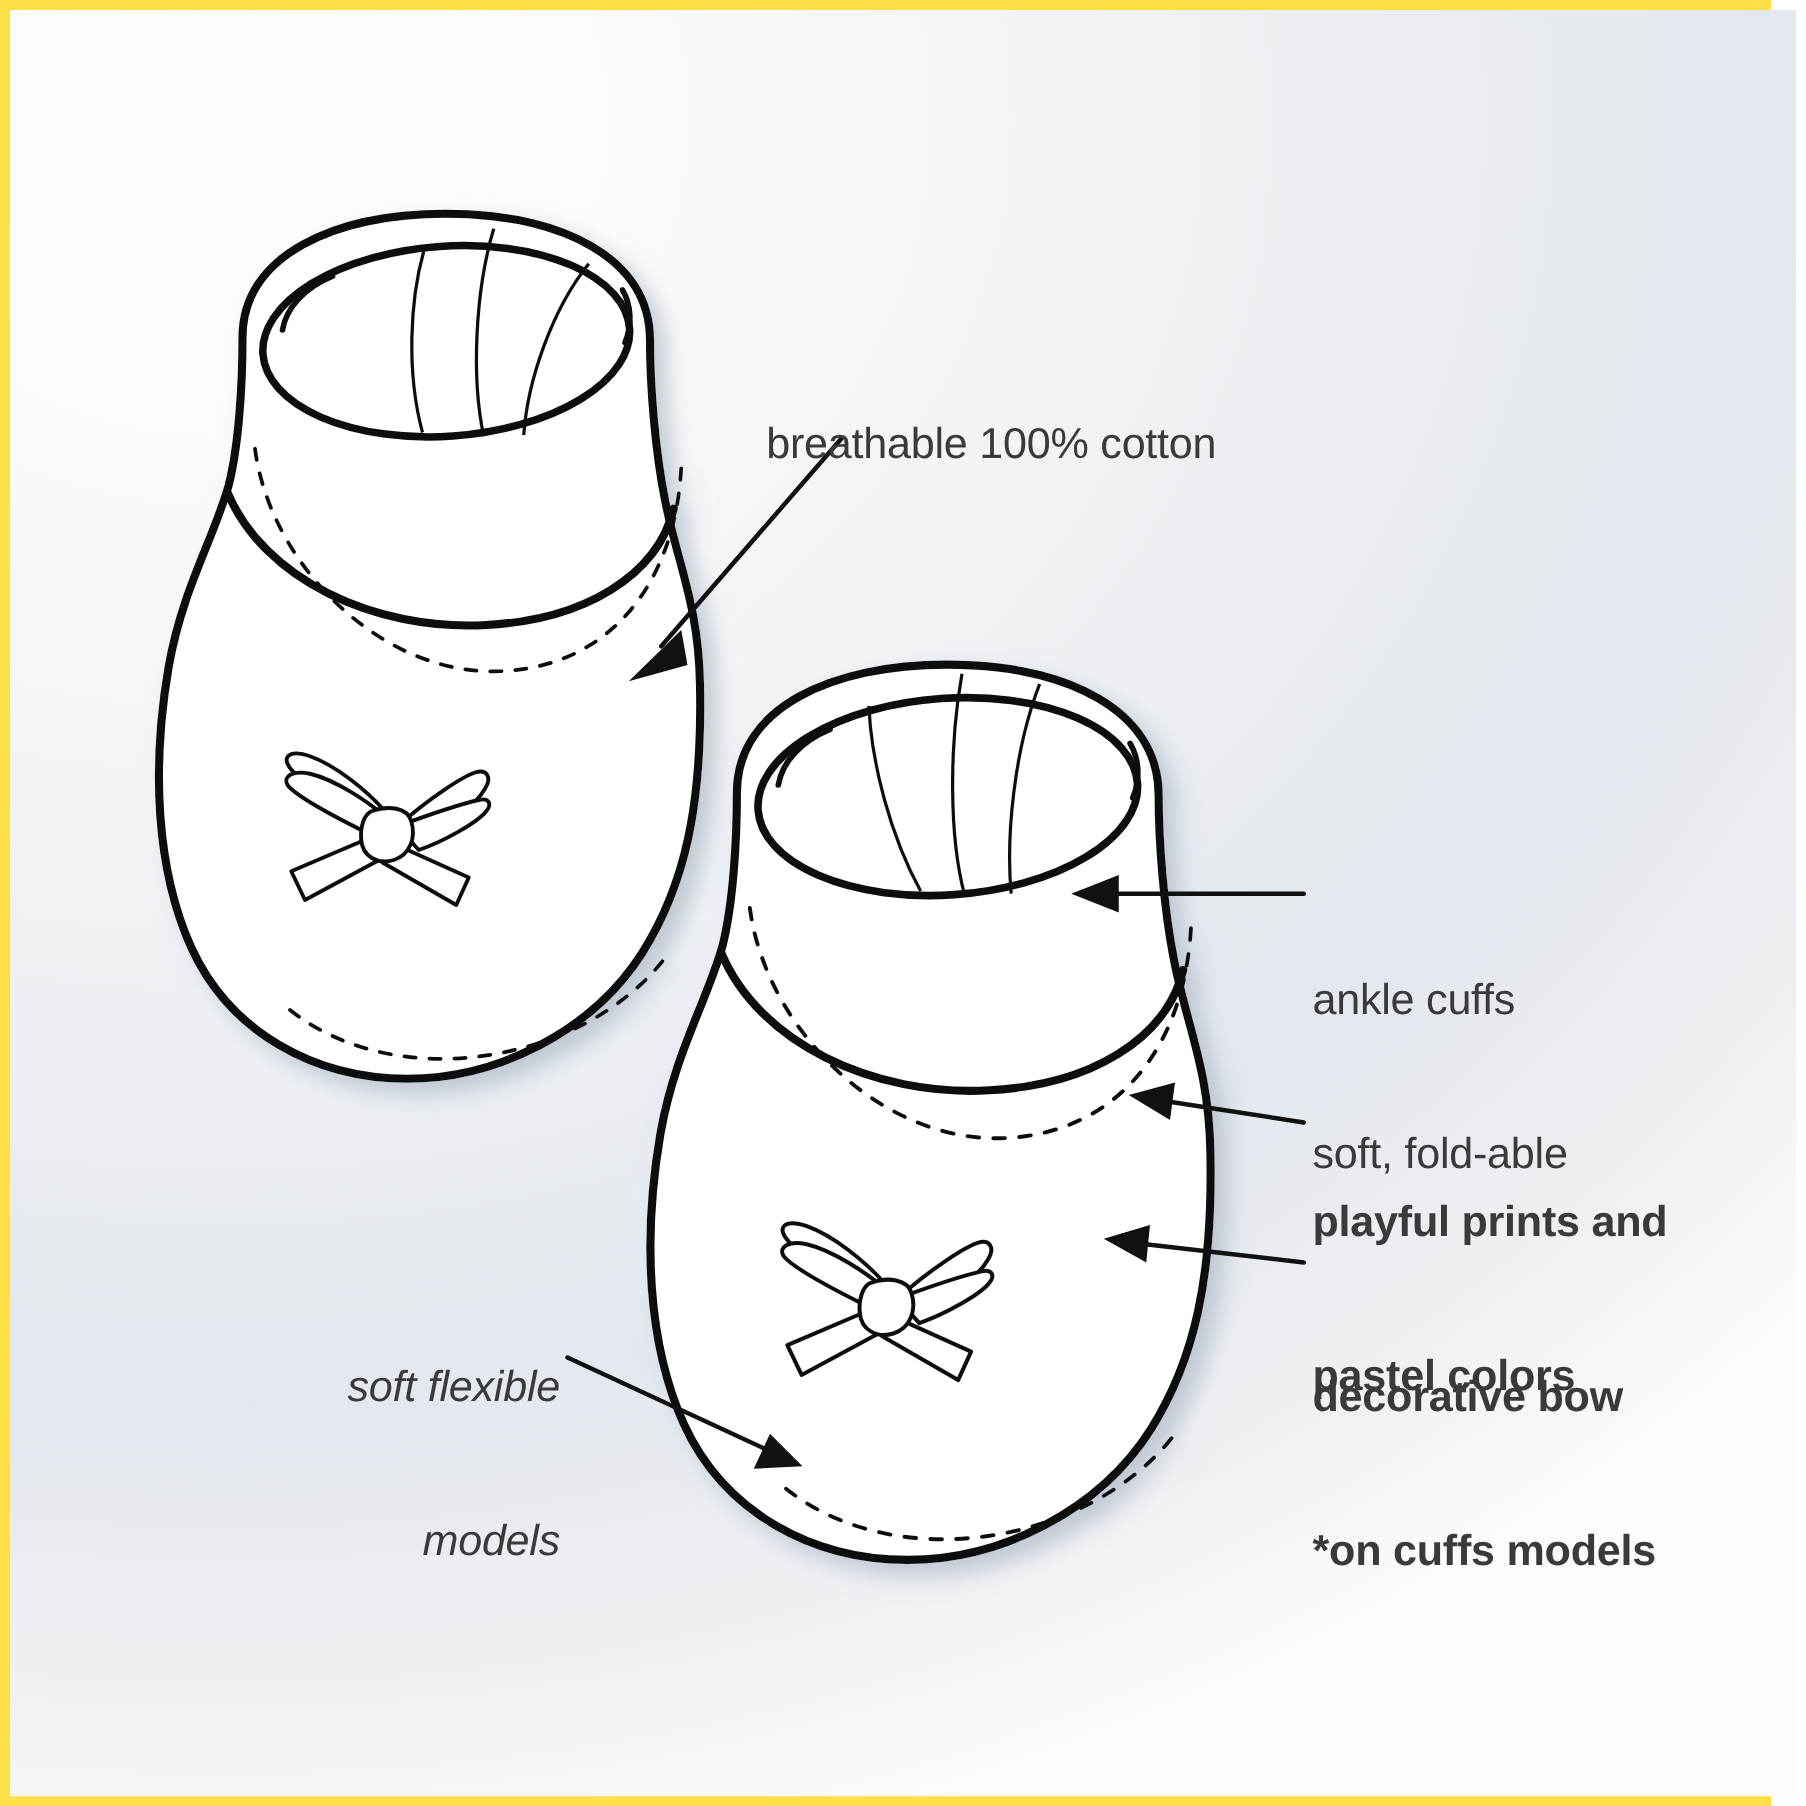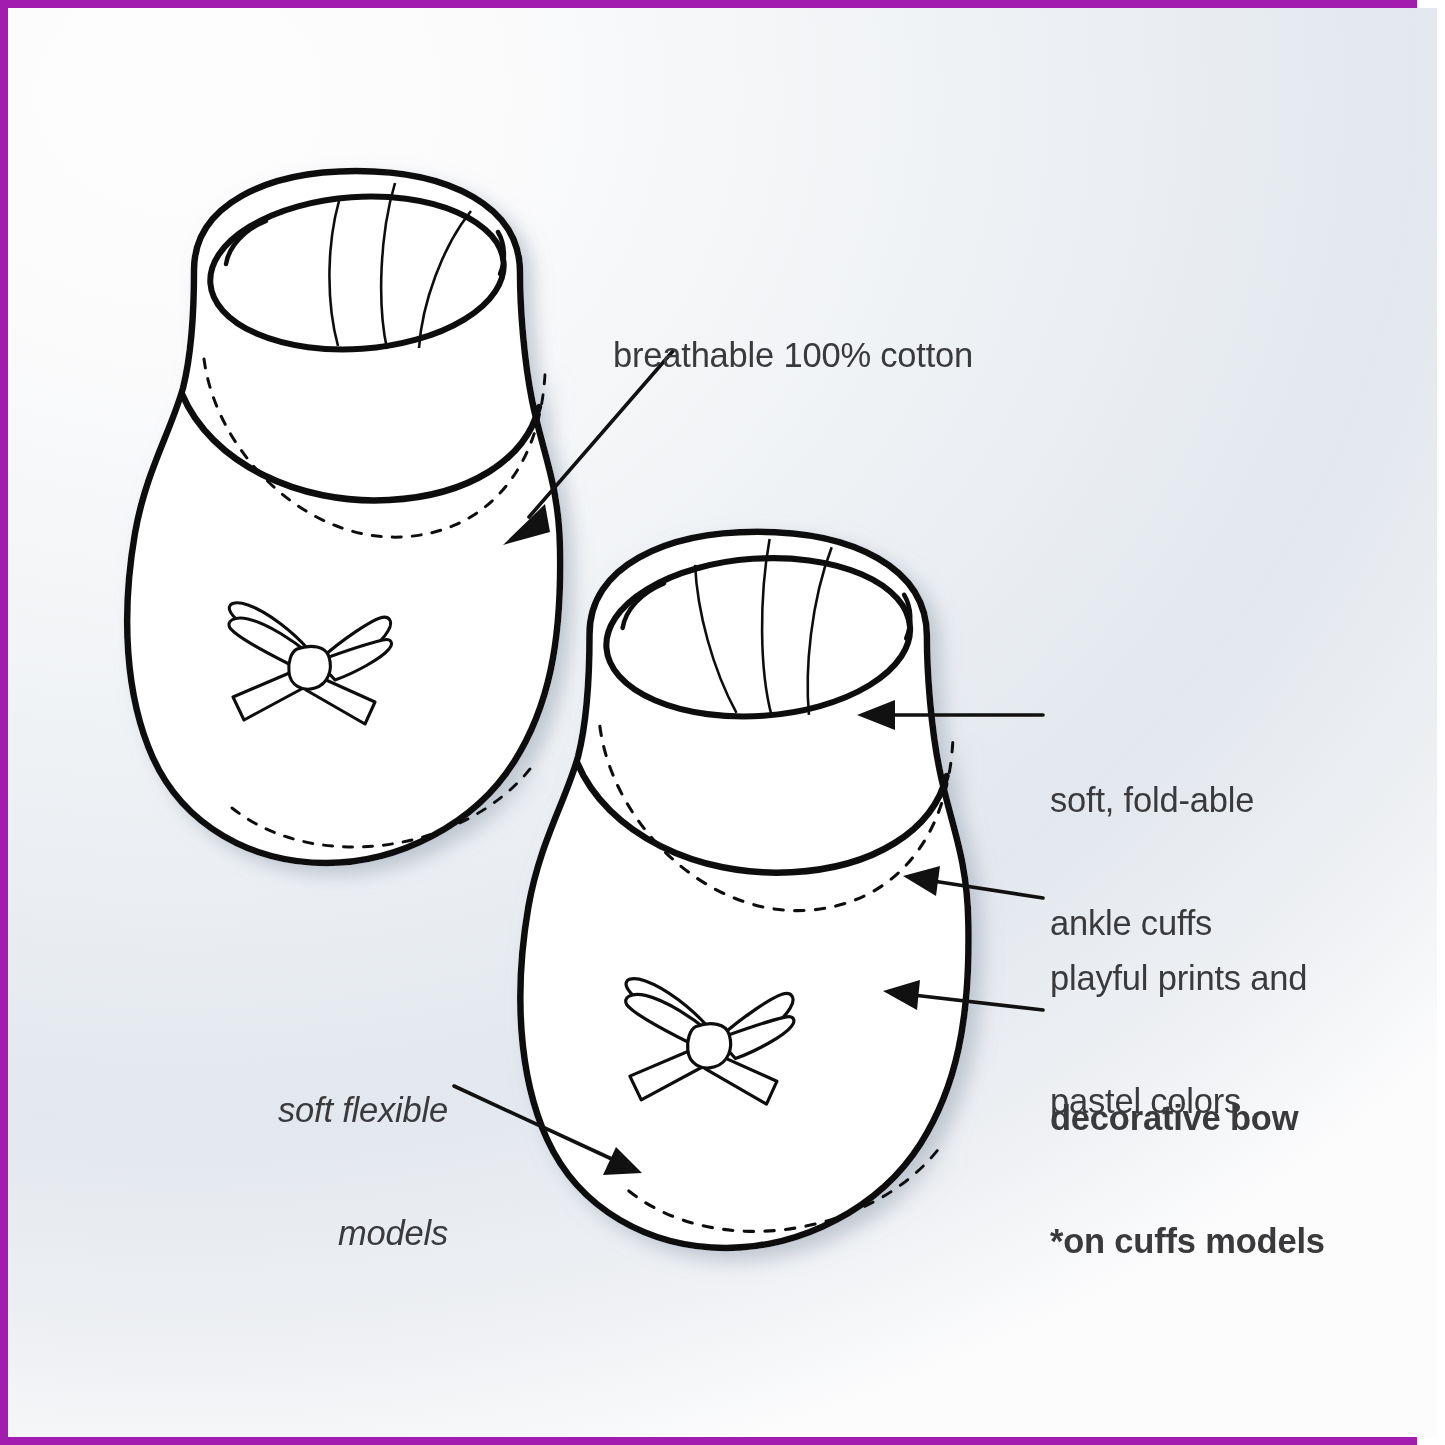--- a/index.html
+++ b/index.html
@@ -1,19 +1,19 @@
 <!DOCTYPE html>
 <html><head>
 <meta charset="utf-8">
 <style>
   html,body{margin:0;padding:0;background:#fff;}
   body{width:1445px;height:1445px;overflow:hidden;
        font-family:"Liberation Sans",sans-serif;}
   #stage{position:relative;width:1417px;height:1445px;
-         background:#a21caf;box-sizing:border-box;padding:0;}
+         background:#fde047;box-sizing:border-box;padding:0;}
   #canvas{position:absolute;left:8px;top:8px;width:1429px;height:1429px;
           background:
             radial-gradient(120% 100% at 12% 6%, #fdfdfe 0%, #fbfbfc 18%, #eef1f4 48%, #e3e8ee 72%, #eef0f3 88%, #fcfcfd 100%);
           overflow:hidden;}
   svg.art{position:absolute;left:0;top:0;width:1429px;height:1429px;display:block;}
   .lbl{position:absolute;color:#3a3a3c;font-size:34.5px;line-height:41px;
        letter-spacing:-0.2px;white-space:pre;}
   .lbl.r{text-align:right;font-style:italic;}
 </style>
 </head>
@@ -163,25 +163,25 @@
           <polygon points="634,1165 595,1167 608,1139" stroke="none"></polygon>
         </g>
       </g>
     </svg>
 
     <div class="lbl" style="left:605px;top:245px;">
       <div>breathable 100% cotton</div>
     </div>
 
     <div class="lbl" style="left:1042px;top:690px;">
+      <div>ankle cuffs</div>
       <div>soft, fold-able</div>
-      <div>ankle cuffs</div>
     </div>
 
-    <div class="lbl" style="left:1042px;top:868px;">
+    <div class="lbl" style="left:1042px;top:868px;font-weight:bold;">
       <div>playful prints and</div>
       <div>pastel colors</div>
     </div>
 
     <div class="lbl" style="left:1042px;top:1008px;font-weight:bold;">
       <div>decorative bow</div>
       <div>*on cuffs models</div>
     </div>
 
     <div class="lbl r" style="left:185px;top:1000px;width:255px;">

